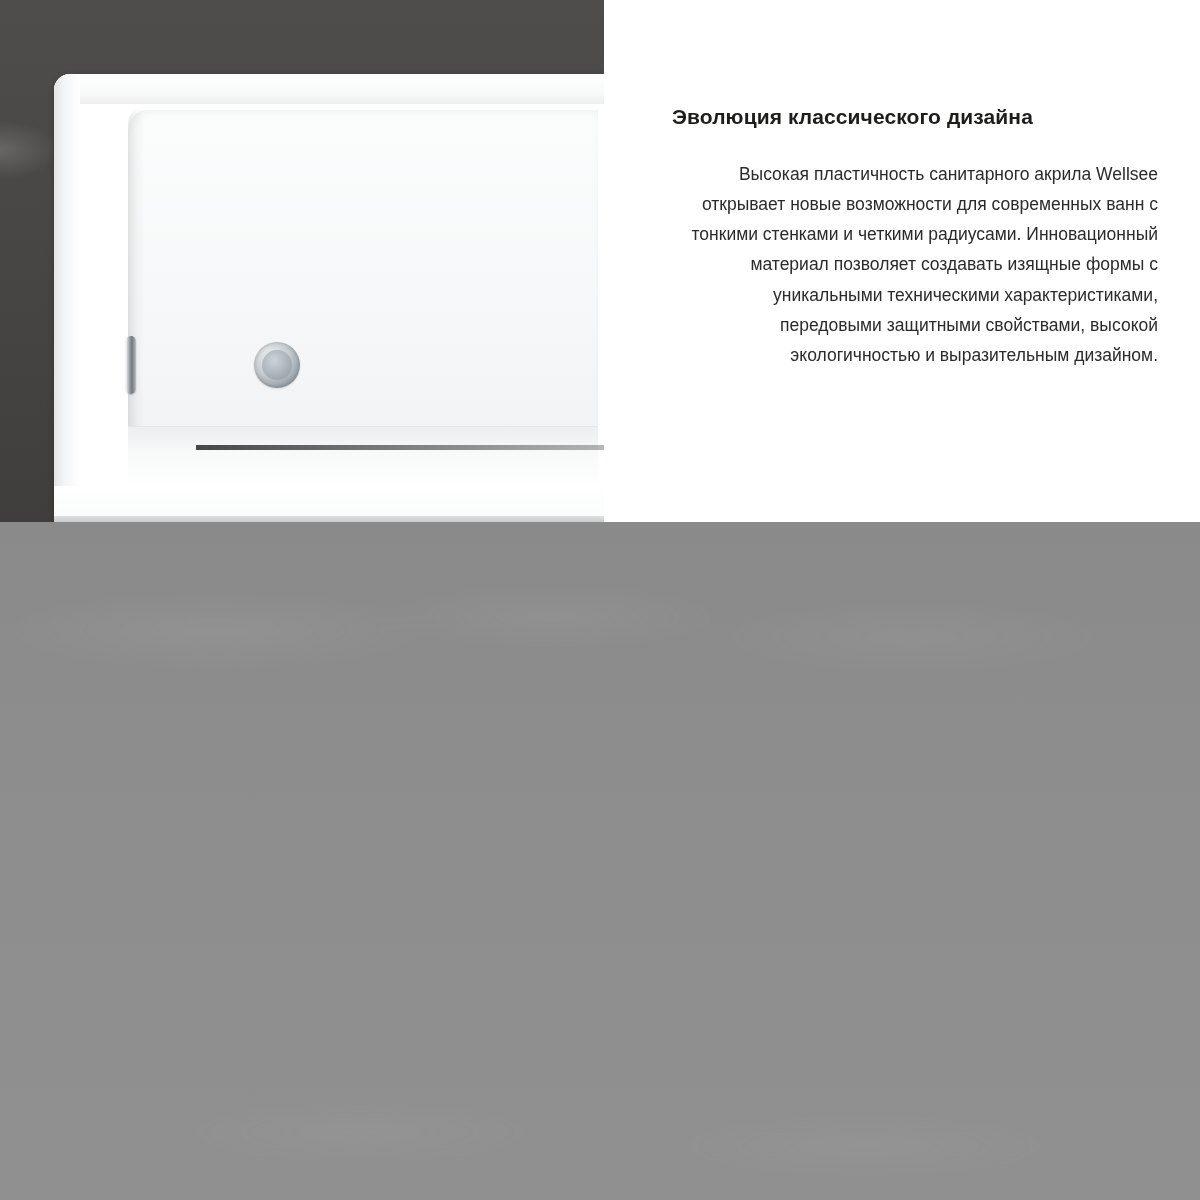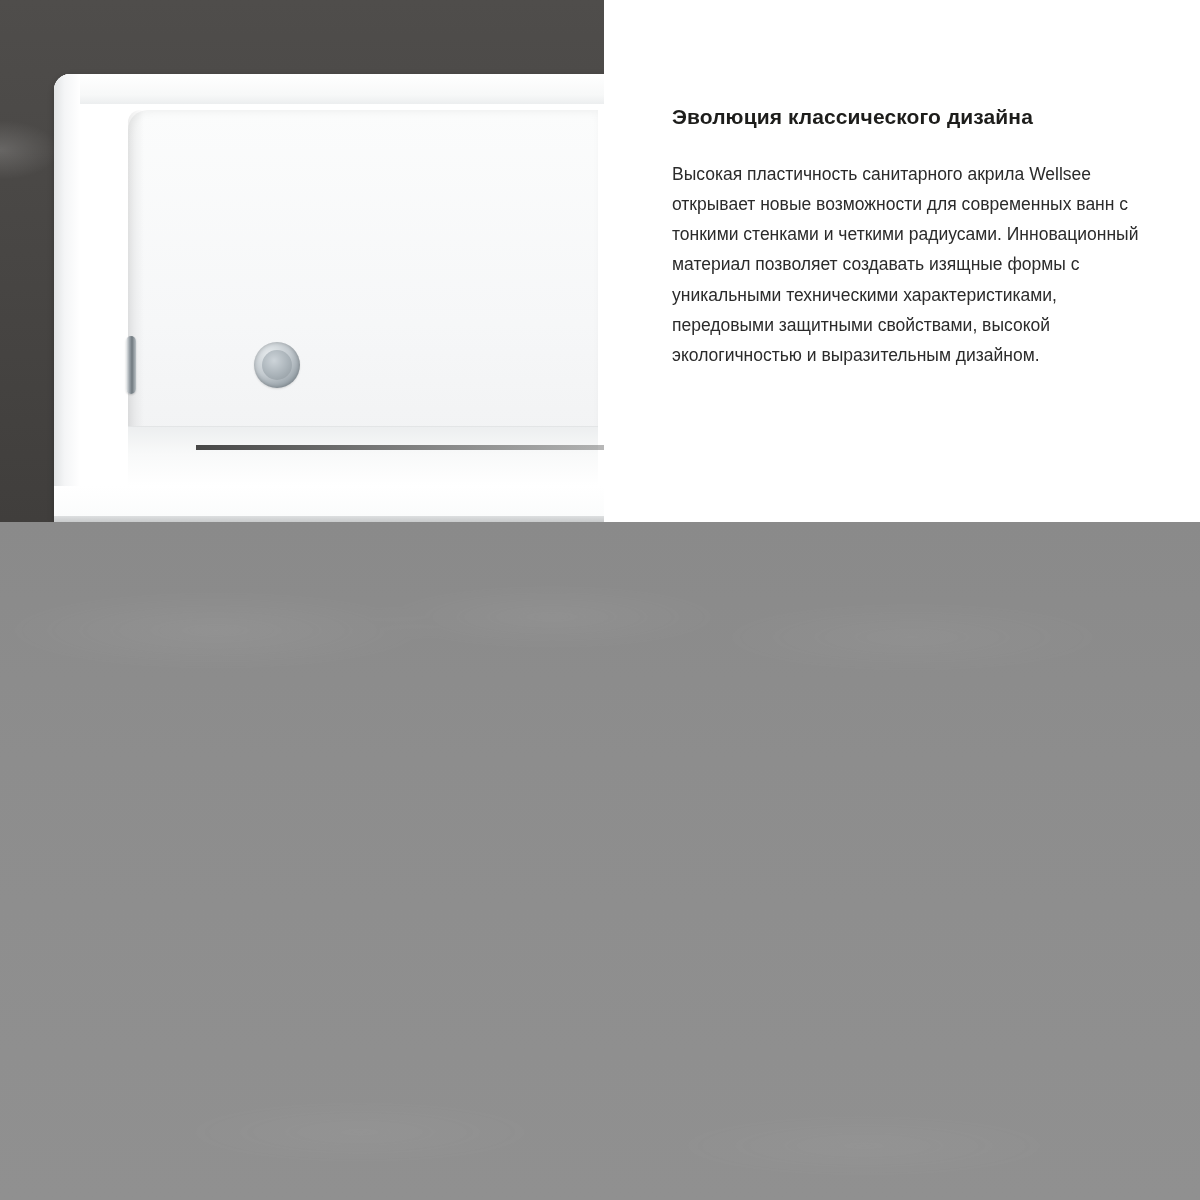--- a/index.html
+++ b/index.html
@@ -209,20 +209,21 @@
     letter-spacing: 0.1px;
     margin: 0 0 30px 0;
     line-height: 1.2;
   }
   .copy-body {
     font-size: 17.5px;
     color: #2b2b2b;
     line-height: 1.72;
     margin: 0;
     font-weight: 400;
+    text-align: right;
   }
 
   
   .lower-band {
     position: absolute;
     left: 0;
     top: 522px;
     width: 1200px;
     height: 678px;
     background: #8c8c8c;

